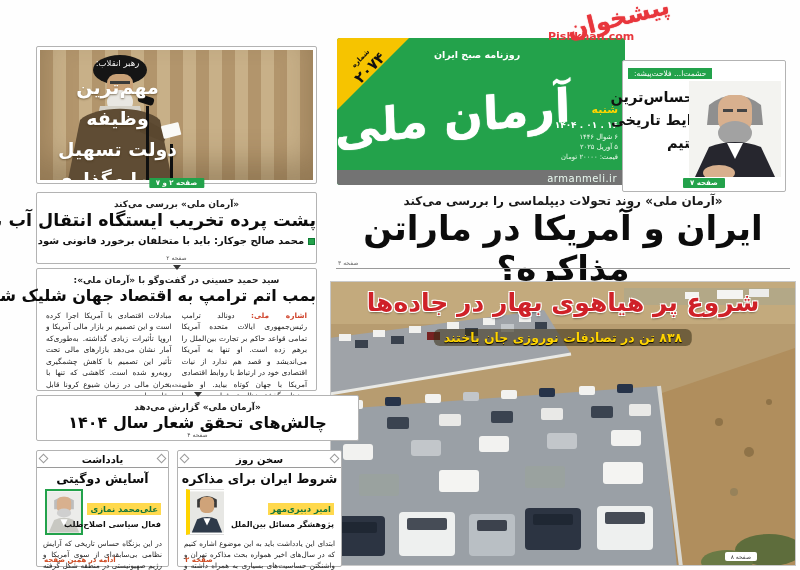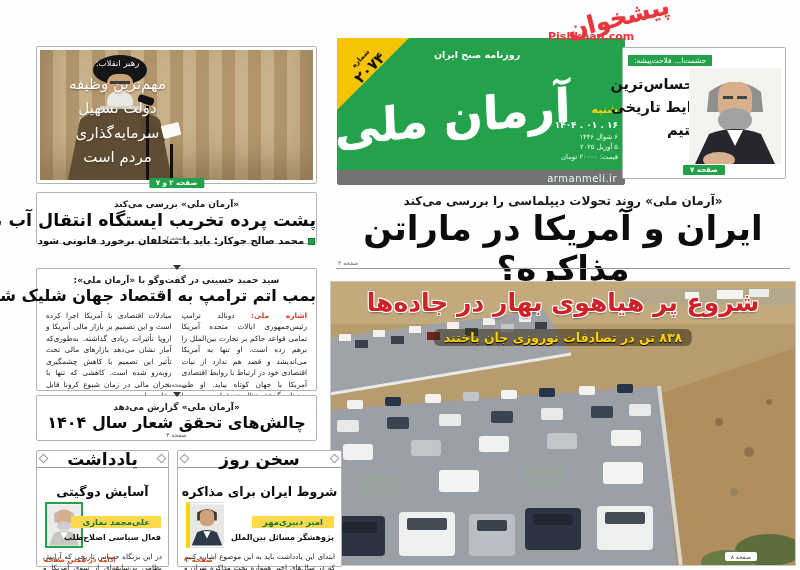--- a/index.html
+++ b/index.html
@@ -9,21 +9,21 @@
 
   .box { position:absolute; background:#fff; border:1px solid #b3b3b3; border-radius:2px; }
 
   
   #khamenei-box { left:36px; top:46px; width:281px; height:138px; }
   #khamenei-photo-bg { position:absolute; inset:3px; overflow:hidden;
      background:repeating-linear-gradient(90deg,#b2956c 0 13px,#c8b088 13px 26px);
      box-shadow:inset 0 -18px 30px rgba(90,70,40,.35); }
   #khamenei-text { position:absolute; top:8px; left:10px; width:135px; text-align:center; color:#fff; }
   #khamenei-kicker { font-size:8.5px; margin-bottom:4px; opacity:.95; }
-  .kh-line { font-size:15px; font-weight:normal; line-height:1.62; text-shadow:0 1px 2px rgba(60,40,10,.55); }
+  .kh-line { font-size:19px; font-weight:bold; line-height:1.62; text-shadow:0 1px 2px rgba(60,40,10,.55); }
   .green-tag { background:#23a24b; color:#fff; font-size:7px; font-weight:bold; padding:1px 7px; border-radius:1px; white-space:nowrap; }
   #khamenei-tag { position:absolute; bottom:-5px; left:50%; transform:translateX(-50%); z-index:3; }
 
   
   #masthead { position:absolute; left:337px; top:38px; width:288px; height:147px; background:#23a24b; border-radius:3px; overflow:hidden; }
   #masthead-type { position:absolute; top:11px; left:70px; right:78px; text-align:center; color:#fff; font-size:9.5px; font-weight:bold; }
   #masthead-logo { position:absolute; top:52px; left:4px; width:230px; text-align:center; color:#fff;
      font-size:46px; font-weight:bold; white-space:nowrap; transform:rotate(-6deg) skewX(-4deg); letter-spacing:-2px;
      text-shadow:0 0 1px #fff; }
   #issue-corner { position:absolute; top:0; left:0; width:72px; height:72px; background:#f6c400;
@@ -38,21 +38,21 @@
   #site-strip { position:absolute; bottom:0; left:0; right:0; height:15px; background:#737373; }
   #site-url { position:absolute; right:8px; bottom:1px; color:#eafaf0; font-size:10px; direction:ltr; letter-spacing:.5px; }
 
   
   #watermark { position:absolute; left:548px; top:2px; width:120px; height:80px; z-index:9; pointer-events:none; }
   #watermark-script { position:absolute; top:2px; left:18px; color:#e8363c; font-size:24px; font-weight:bold;
      transform:rotate(-14deg); text-shadow:0 0 1px #e8363c; white-space:nowrap; }
   #watermark-domain { position:absolute; top:28px; left:0; color:#e8363c; font-size:11px; font-weight:bold; direction:ltr; }
 
   
-  #falahat-box { left:622px; top:47px; width:164px; height:132px; }
+  #falahat-box { left:622px; top:60px; width:164px; height:132px; }
   #falahat-tag { position:absolute; top:7px; right:auto; left:5px; background:#23a24b; color:#fff; font-size:7.5px;
      padding:1px 6px; white-space:nowrap; }
   #falahat-headline { position:absolute; top:25px; right:70px; left:6px; text-align:right; }
   .fa-line { font-size:14.5px; font-weight:bold; color:#111; line-height:1.58; white-space:nowrap; }
   #falahat-photo { position:absolute; right:4px; bottom:14px; width:92px; height:96px; }
   #falahat-page { position:absolute; bottom:3px; left:60px; }
 
   
   #main-kicker { position:absolute; left:330px; top:194px; width:466px; text-align:center; font-size:12px; font-weight:bold; color:#1a1a1a; }
   #main-title { position:absolute; left:330px; top:208px; width:466px; text-align:center; font-size:34px; font-weight:bold;
@@ -72,40 +72,40 @@
   
   .kicker { text-align:center; font-size:9px; font-weight:bold; color:#222; margin-top:6px; }
   .head-lg { text-align:center; font-size:17.5px; font-weight:bold; color:#0c0c0c; letter-spacing:-.4px; margin-top:1px; white-space:nowrap; }
   .head-md { text-align:center; font-size:16px; font-weight:bold; color:#0c0c0c; letter-spacing:-.4px; margin-top:1px; white-space:nowrap; }
   .sub-row { text-align:center; font-size:10px; font-weight:bold; color:#111; margin-top:5px; }
   .green-sq { display:inline-block; width:7px; height:7px; background:#23a24b; border:1px solid #0e7a33; vertical-align:middle; margin-left:4px; }
   .page-tiny { position:absolute; bottom:2px; left:0; right:0; text-align:center; font-size:6px; color:#555; }
   .sep-diamond { position:absolute; top:-4px; left:50%; margin-left:-4px; width:0; height:0;
      border-left:4px solid transparent; border-right:4px solid transparent; border-top:5px solid #333; }
 
-  #water-box { left:36px; top:192px; width:281px; height:52px; }
+  #water-box { left:36px; top:192px; width:281px; height:72px; }
   #trump-box { left:36px; top:268px; width:281px; height:123px; }
   #trump-body { margin:5px 9px 0; column-count:2; column-gap:10px; font-size:7.4px; line-height:1.55; text-align:justify; color:#222; }
   #trump-lead { color:#d0442c; font-weight:bold; }
-  #slogan-box { left:36px; top:395px; width:281px; height:46px; }
+  #slogan-box { left:36px; top:395px; width:323px; height:46px; }
 
   
   .note-box { top:450px; height:117px; }
   #yaddasht-box { left:36px; width:133px; }
   #sokhan-box { left:177px; width:165px; }
   .note-tab { position:relative; height:17px; border-bottom:1px solid #9a9a9a; display:flex; align-items:center; justify-content:center;
-     font-size:17px; font-weight:bold; color:#0c0c0c;text-align:center; }
+     font-size:10px; font-weight:bold; color:#0c0c0c;text-align:center; }
   .tab-diamond { position:absolute; top:4px; width:7px; height:7px; background:#fff; border:1px solid #9a9a9a; transform:rotate(45deg); }
   .tab-diamond.d-left { left:3px; } .tab-diamond.d-right { right:3px; }
-  .note-headline { text-align:center; font-size:12.5px; font-weight:bold; color:#0c0c0c; margin-top:16px; white-space:nowrap; }
+  .note-headline { text-align:center; font-size:12.5px; font-weight:bold; color:#0c0c0c; margin-top:3px; white-space:nowrap; }
   .author-row { position:relative; height:50px; margin:2px 5px 0; }
   .author-photo { position:absolute; left:3px; top:1px; width:38px; height:46px; }
   #yaddasht-box .author-photo { border:2px solid #23a24b; }
   #sokhan-box .author-photo { border-left:4px solid #ffd400; border-top:1px solid #ddd; border-bottom:1px solid #ddd; }
-  .author-name { position:absolute; right:2px; top:15px; background:#ffd94d; color:#15753c; font-size:8.5px; font-weight:bold; padding:1px 11px; white-space:nowrap; }
+  .author-name { position:absolute; right:2px; top:15px; background:#ffd94d; color:#15753c; font-size:8.5px; font-weight:bold; padding:1px 3px; white-space:nowrap; }
   .author-role { position:absolute; right:2px; top:32px; font-size:8px; font-weight:bold; color:#111; white-space:nowrap; }
   .note-body { margin:1px 6px 0; font-size:7.2px; line-height:1.5; text-align:justify; color:#222; }
   .note-more { position:absolute; bottom:2px; left:7px; font-size:7px; font-weight:bold; color:#cf4a22; }
 </style>
 </head>
 <body>
 
 <div id="page">
 
   <div class="box" id="khamenei-box">

